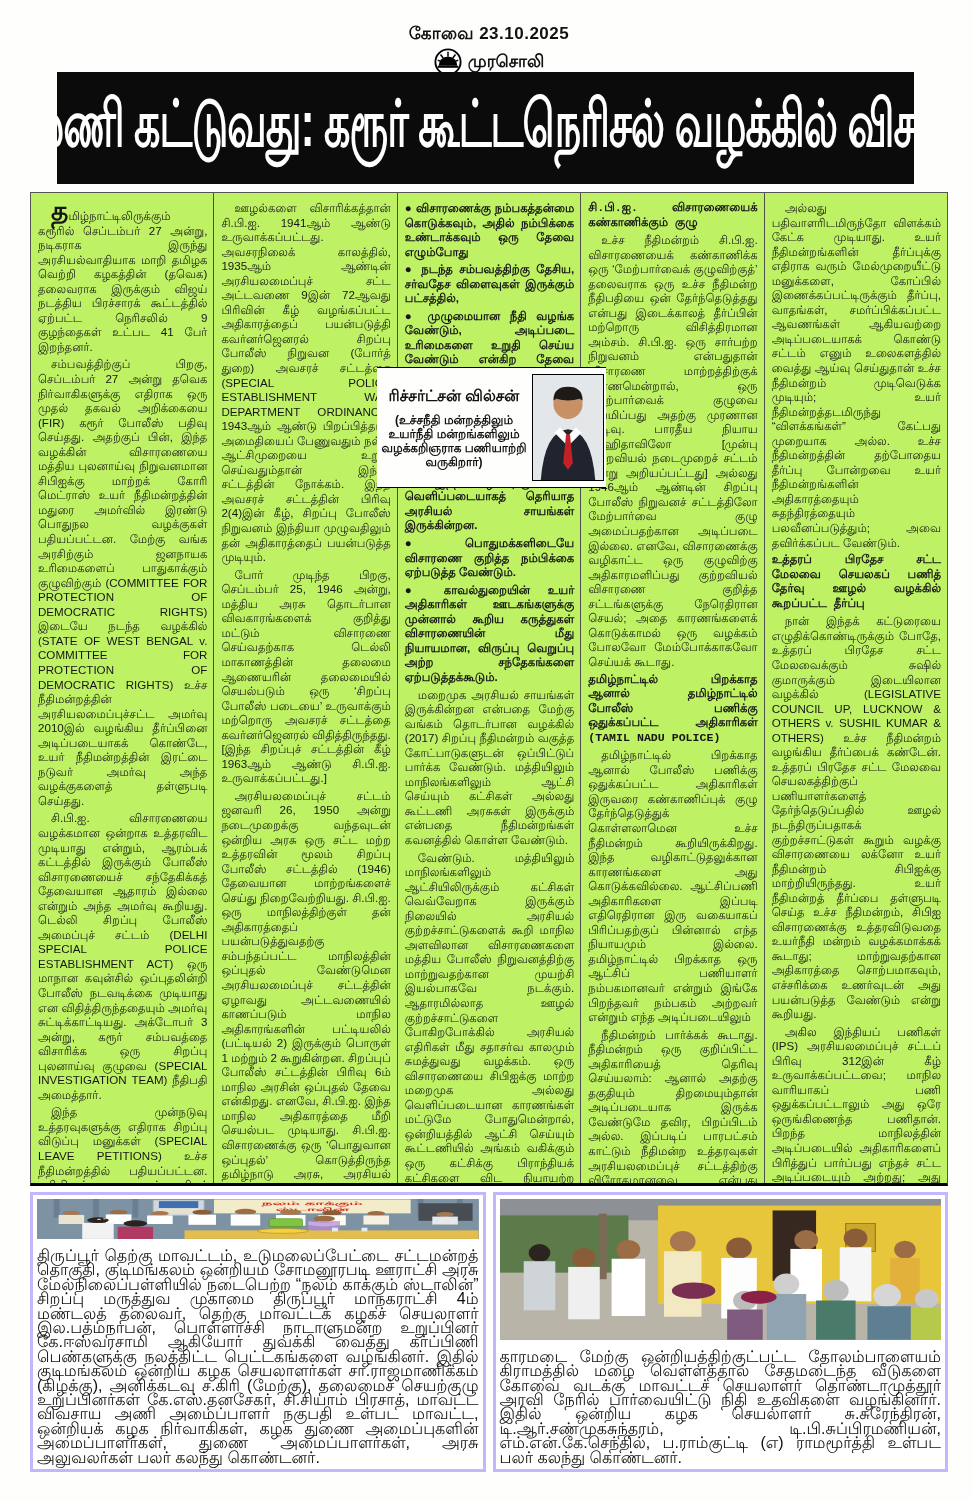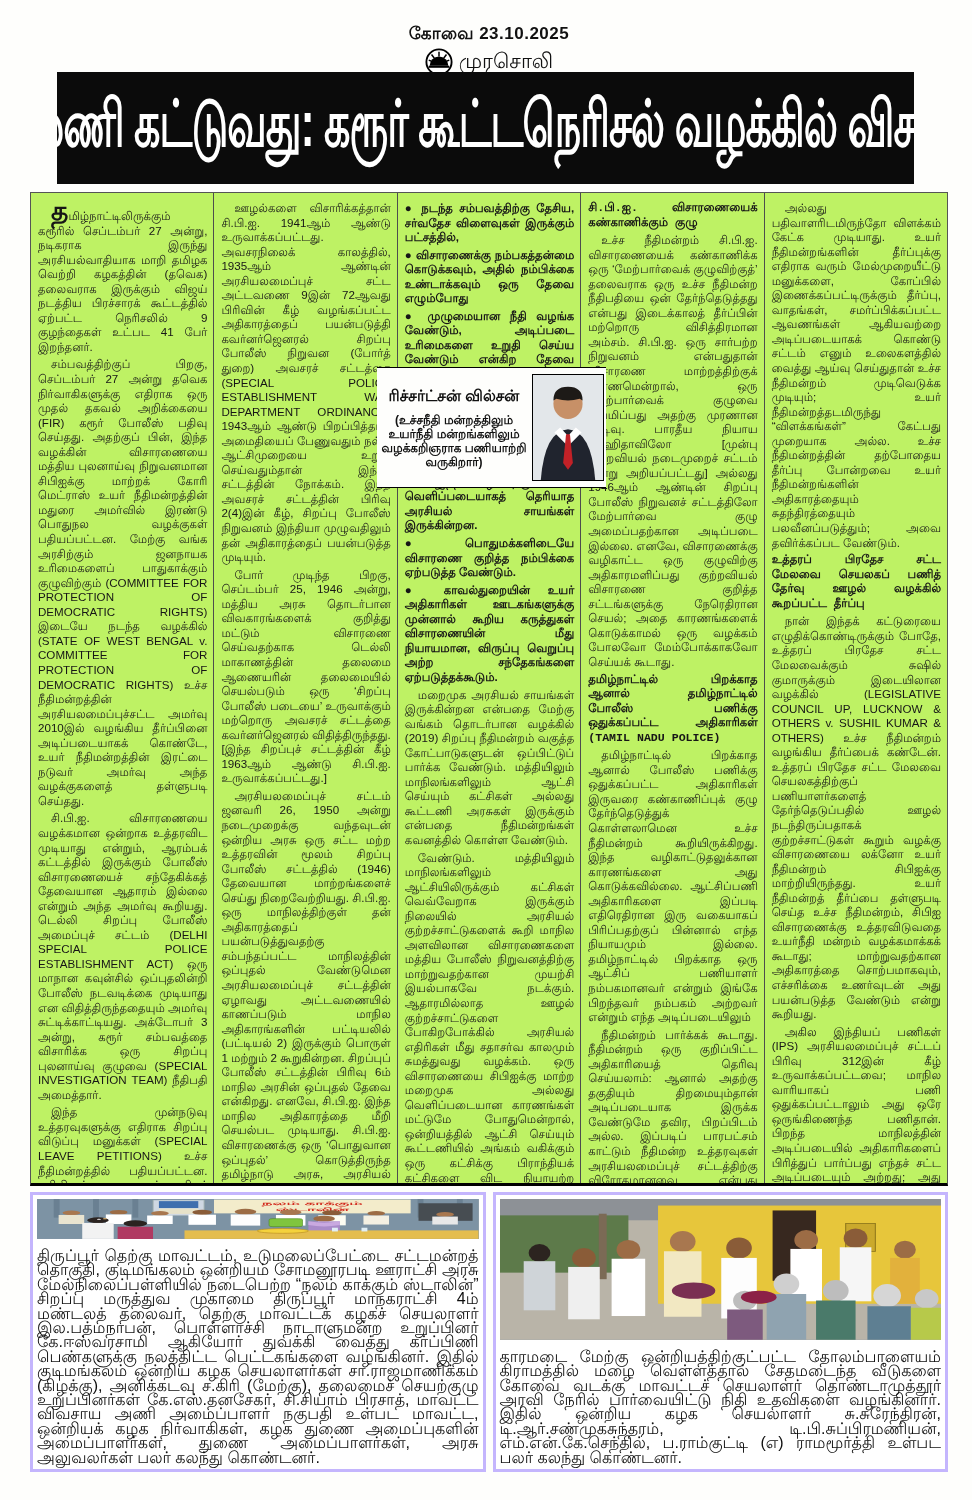--- a/index.html
+++ b/index.html
@@ -11,21 +11,21 @@
   }
 
   
   .topbar {
     position:absolute; top:24px; left:30px; right:24px; height:36px;
     display:flex; align-items:center;flex-direction:column;
   }
   .dateline { font-size:17px; font-weight:bold; letter-spacing:.5px; white-space:nowrap; }
   .dblrule { flex:1; height:6px; border-top:2px solid #1a1a1a; border-bottom:1px solid #1a1a1a; margin:0 10px; }
   .masthead { display:flex; align-items:center; gap:6px; white-space:nowrap; }
-  .masthead-title { font-size:21px; font-weight:normal; }
+  .masthead-title { font-size:17px; font-weight:bold; }
   .logo-circ { width:28px; height:28px; display:block; }
   .pagenum {
     width:34px; height:34px; border-radius:50%;
     border:3px solid #8f1d1d; box-shadow:inset 0 0 0 2px #fff, inset 0 0 0 3px #8f1d1d;
     display:flex; align-items:center; justify-content:center;
     font-size:19px; font-weight:bold; color:#111; background:#fff;
   }
 
   
   .banner {
@@ -122,28 +122,28 @@
         <p class="n">சம்பவத்திற்குப் பிறகு, செப்டம்பர் 27 அன்று தவெக நிர்வாகிகளுக்கு எதிராக ஒரு முதல் தகவல் அறிக்கையை (FIR) கரூர் போலீஸ் பதிவு செய்தது. அதற்குப் பின், இந்த வழக்கின் விசாரணையை மத்திய புலனாய்வு நிறுவனமான சிபிஐக்கு மாற்றக் கோரி மெட்ராஸ் உயர் நீதிமன்றத்தின் மதுரை அமர்வில் இரண்டு பொதுநல வழக்குகள் பதியப்பட்டன. மேற்கு வங்க அரசிற்கும் ஜனநாயக உரிமைகளைப் பாதுகாக்கும் குழுவிற்கும் (COMMITTEE FOR PROTECTION OF DEMOCRATIC RIGHTS) இடையே நடந்த வழக்கில் (STATE OF WEST BENGAL v. COMMITTEE FOR PROTECTION OF DEMOCRATIC RIGHTS) உச்ச நீதிமன்றத்தின் அரசியலமைப்புச்சட்ட அமர்வு 2010இல் வழங்கிய தீர்ப்பினை அடிப்படையாகக் கொண்டே, உயர் நீதிமன்றத்தின் இரட்டை நடுவர் அமர்வு அந்த வழக்குகளைத் தள்ளுபடி செய்தது.</p>
         <p class="n">சி.பி.ஐ. விசாரணையை வழக்கமான ஒன்றாக உத்தரவிட முடியாது என்றும், ஆரம்பக் கட்டத்தில் இருக்கும் போலீஸ் விசாரணையைச் சந்தேகிக்கத் தேவையான ஆதாரம் இல்லை என்றும் அந்த அமர்வு கூறியது. டெல்லி சிறப்பு போலீஸ் அமைப்புச் சட்டம் (DELHI SPECIAL POLICE ESTABLISHMENT ACT) ஒரு மாநான கவுன்சில் ஒப்புதலின்றி போலீஸ் நடவடிக்கை முடியாது என விதித்திருந்ததையும் அமர்வு சுட்டிக்காட்டியது. அக்டோபர் 3 அன்று, கரூர் சம்பவத்தை விசாரிக்க ஒரு சிறப்பு புலனாய்வு குழுவை (SPECIAL INVESTIGATION TEAM) நீதிபதி அமைத்தார்.</p>
         <p class="n">இந்த முன்நடுவு உத்தரவுகளுக்கு எதிராக சிறப்பு விடுப்பு மனுக்கள் (SPECIAL LEAVE PETITIONS) உச்ச நீதிமன்றத்தில் பதியப்பட்டன. ஒரிஜினல் மனுதாரர் சிலர் விசாரணையை சி.பி.ஐ.க்கு மாற்றக் கோரி மேலும் வழக்குகள் தொடுத்தனர். அக்டோபர் 13 அன்று விசாரணையை எஸ்.ஐ.டியிடமிருந்து சிபிஐக்கு மாற்றி இடைக்காலத் தீர்ப்பை வழங்கியது உச்ச நீதிமன்றம்; சி.பி.ஐ. விசாரணையை ஓய்வுபெற்ற உச்ச நீதிமன்ற நீதிபதி அஜய் ரஸ்தோகியின் தலைமையிலான ஒரு குழு கண்காணிக்கும் என்றும் அந்த உத்தரவு கூறுகிறது.</p>
       </div>
     <div class="col">
         <p class="n">ஊழல்களை விசாரிக்கத்தான் சி.பி.ஐ. 1941ஆம் ஆண்டு உருவாக்கப்பட்டது. அவசரநிலைக் காலத்தில், 1935ஆம் ஆண்டின் அரசியலமைப்புச் சட்ட அட்டவணை 9இன் 72ஆவது பிரிவின் கீழ் வழங்கப்பட்ட அதிகாரத்தைப் பயன்படுத்தி கவர்னர்ஜெனரல் சிறப்பு போலீஸ் நிறுவன (போர்த் துறை) அவசரச் சட்டத்தை (SPECIAL POLICE ESTABLISHMENT WAR DEPARTMENT ORDINANCE) 1943ஆம் ஆண்டு பிறப்பித்தார்: அமைதியைப் பேணுவதும் நல்ல ஆட்சிமுறையை உறுதி செய்வதும்தான் இந்தச் சட்டத்தின் நோக்கம். இந்த அவசரச் சட்டத்தின் பிரிவு 2(4)இன் கீழ், சிறப்பு போலீஸ் நிறுவனம் இந்தியா முழுவதிலும் தன் அதிகாரத்தைப் பயன்படுத்த முடியும்.</p>
         <p class="n">போர் முடிந்த பிறகு, செப்டம்பர் 25, 1946 அன்று, மத்திய அரசு தொடர்பான விவகாரங்களைக் குறித்து மட்டும் விசாரணை செய்வதற்காக டெல்லி மாகாணத்தின் தலைமை ஆணையரின் தலைமையில் செயல்படும் ஒரு ‘சிறப்பு போலீஸ் படையை’ உருவாக்கும் மற்றொரு அவசரச் சட்டத்தை கவர்னர்ஜெனரல் விதித்திருந்தது. [இந்த சிறப்புச் சட்டத்தின் கீழ் 1963ஆம் ஆண்டு சி.பி.ஐ. உருவாக்கப்பட்டது.]</p>
         <p class="n">அரசியலமைப்புச் சட்டம் ஜனவரி 26, 1950 அன்று நடைமுறைக்கு வந்தவுடன் ஒன்றிய அரசு ஒரு சட்ட மற்ற உத்தரவின் மூலம் சிறப்பு போலீஸ் சட்டத்தில் (1946) தேவையான மாற்றங்களைச் செய்து நிறைவேற்றியது. சி.பி.ஐ. ஒரு மாநிலத்திற்குள் தன் அதிகாரத்தைப் பயன்படுத்துவதற்கு சம்பந்தப்பட்ட மாநிலத்தின் ஒப்புதல் வேண்டுமென அரசியலமைப்புச் சட்டத்தின் ஏழாவது அட்டவணையில் காணப்படும் மாநில அதிகாரங்களின் பட்டியலில் (பட்டியல் 2) இருக்கும் பொருள் 1 மற்றும் 2 கூறுகின்றன. சிறப்புப் போலீஸ் சட்டத்தின் பிரிவு 6ம் மாநில அரசின் ஒப்புதல் தேவை என்கிறது. எனவே, சி.பி.ஐ. இந்த மாநில அதிகாரத்தை மீறி செயல்பட முடியாது. சி.பி.ஐ. விசாரணைக்கு ஒரு ‘பொதுவான ஒப்புதல்’ கொடுத்திருந்த தமிழ்நாடு அரசு, அரசியல் நோக்கங்களுக்காக சி.பி.ஐ. நிறுவனம் பயன்படுத்தப்படுவதாகக் கூறி அந்த ஒப்புதலைத் திரும்பப் பெற்றிருக்கிறது.</p>
       </div>
     <div class="col">
+        <p class="bu">● விசாரணைக்கு நம்பகத்தன்மை கொடுக்கவும், அதில் நம்பிக்கை உண்டாக்கவும் ஒரு தேவை எழும்போது</p>
         <p class="bu">● நடந்த சம்பவத்திற்கு தேசிய, சர்வதேச விளைவுகள் இருக்கும் பட்சத்தில்,</p>
-        <p class="bu">● விசாரணைக்கு நம்பகத்தன்மை கொடுக்கவும், அதில் நம்பிக்கை உண்டாக்கவும் ஒரு தேவை எழும்போது</p>
         <p class="bu">● முழுமையான நீதி வழங்க வேண்டும், அடிப்படை உரிமைகளை உறுதி செய்ய வேண்டும் என்கிற தேவை எழும்போது.</p>
         <p class="n">தற்போது, கரூர் வழக்கில் வழங்கியிருக்கும் இடைக்காலத் தீர்ப்பிற்கு மூன்று காரணங்களைக் கொடுத்திருக்கிறது உச்ச நீதிமன்றம். அவையாவன:</p>
         <p class="bu">● இந்த வழக்கிற்குப் பின் வெளிப்படையாகத் தெரியாத அரசியல் சாயங்கள் இருக்கின்றன.</p>
         <p class="bu">● பொதுமக்களிடையே விசாரணை குறித்த நம்பிக்கை ஏற்படுத்த வேண்டும்.</p>
         <p class="bu">● காவல்துறையின் உயர் அதிகாரிகள் ஊடகங்களுக்கு முன்னால் கூறிய கருத்துகள் விசாரணையின் மீது நியாயமான, விருப்பு வெறுப்பு அற்ற சந்தேகங்களை ஏற்படுத்தக்கூடும்.</p>
-        <p class="n">மறைமுக அரசியல் சாயங்கள் இருக்கின்றன என்பதை மேற்கு வங்கம் தொடர்பான வழக்கில் (2019) சிறப்பு நீதிமன்றம் வகுத்த கோட்பாடுகளுடன் ஒப்பிட்டுப் பார்க்க வேண்டும். மத்தியிலும் மாநிலங்களிலும் ஆட்சி செய்யும் கட்சிகள் அல்லது கூட்டணி அரசுகள் இருக்கும் என்பதை நீதிமன்றங்கள் கவனத்தில் கொள்ள வேண்டும்.</p>
+        <p class="n">மறைமுக அரசியல் சாயங்கள் இருக்கின்றன என்பதை மேற்கு வங்கம் தொடர்பான வழக்கில் (2017) சிறப்பு நீதிமன்றம் வகுத்த கோட்பாடுகளுடன் ஒப்பிட்டுப் பார்க்க வேண்டும். மத்தியிலும் மாநிலங்களிலும் ஆட்சி செய்யும் கட்சிகள் அல்லது கூட்டணி அரசுகள் இருக்கும் என்பதை நீதிமன்றங்கள் கவனத்தில் கொள்ள வேண்டும்.</p>
         <p class="n">வேண்டும். மத்தியிலும் மாநிலங்களிலும் ஆட்சியிலிருக்கும் கட்சிகள் வெவ்வேறாக இருக்கும் நிலையில் அரசியல் குற்றச்சாட்டுகளைக் கூறி மாநில அளவிலான விசாரணைகளை மத்திய போலீஸ் நிறுவனத்திற்கு மாற்றுவதற்கான முயற்சி இயல்பாகவே நடக்கும். ஆதாரமில்லாத ஊழல் குற்றச்சாட்டுகளை போகிறபோக்கில் அரசியல் எதிரிகள் மீது சதாசர்வ காலமும் சுமத்துவது வழக்கம். ஒரு விசாரணையை சிபிஐக்கு மாற்ற மறைமுக அல்லது வெளிப்படையான காரணங்கள் மட்டுமே போதுமென்றால், ஒன்றியத்தில் ஆட்சி செய்யும் கூட்டணியில் அங்கம் வகிக்கும் ஒரு கட்சிக்கு பிராந்தியக் கட்சிகளை விட நியாயற்ற ஆதாயம் அதிகமாக இருக்கும்.</p>
       </div>
     <div class="col">
         <p class="b">சி.பி.ஐ. விசாரணையைக் கண்காணிக்கும் குழு</p>
         <p class="n">உச்ச நீதிமன்றம் சி.பி.ஐ. விசாரணையைக் கண்காணிக்க ஒரு ‘மேற்பார்வைக் குழுவிற்குத்’ தலைவராக ஒரு உச்ச நீதிமன்ற நீதிபதியை ஒன் தேர்ந்தெடுத்தது என்பது இடைக்காலத் தீர்ப்பின் மற்றொரு விசித்திரமான அம்சம். சி.பி.ஐ. ஒரு சார்பற்ற நிறுவனம் என்பதுதான் விசாரணை மாற்றத்திற்குக் காரணமென்றால், ஒரு மேற்பார்வைக் குழுவை நியமிப்பது அதற்கு முரணான முடிவு. பாரதீய நியாய சம்ஹிதாவிலோ [முன்பு குற்றவியல் நடைமுறைச் சட்டம் என்று அறியப்பட்டது] அல்லது 1946ஆம் ஆண்டின் சிறப்பு போலீஸ் நிறுவனச் சட்டத்திலோ மேற்பார்வை குழு அமைப்பதற்கான அடிப்படை இல்லை. எனவே, விசாரணைக்கு வழிகாட்ட ஒரு குழுவிற்கு அதிகாரமளிப்பது குற்றவியல் விசாரணை குறித்த சட்டங்களுக்கு நேரெதிரான செயல்; அதை காரணங்களைக் கொடுக்காமல் ஒரு வழக்கம் போலவோ மேம்போக்காகவோ செய்யக் கூடாது.</p>
         <p class="b">தமிழ்நாட்டில் பிறக்காத ஆனால் தமிழ்நாட்டில் போலீஸ் பணிக்கு ஒதுக்கப்பட்ட அதிகாரிகள் (TAMIL NADU POLICE)</p>
         <p class="n">தமிழ்நாட்டில் பிறக்காத ஆனால் போலீஸ் பணிக்கு ஒதுக்கப்பட்ட அதிகாரிகள் இருவரை கண்காணிப்புக் குழு தேர்ந்தெடுத்துக் கொள்ளலாமென உச்ச நீதிமன்றம் கூறியிருக்கிறது. இந்த வழிகாட்டுதலுக்கான காரணங்களை அது கொடுக்கவில்லை. ஆட்சிப்பணி அதிகாரிகளை இப்படி எதிரெதிரான இரு வகையாகப் பிரிப்பதற்குப் பின்னால் எந்த நியாயமும் இல்லை. தமிழ்நாட்டில் பிறக்காத ஒரு ஆட்சிப் பணியாளர் நம்பகமானவர் என்றும் இங்கே பிறந்தவர் நம்பகம் அற்றவர் என்றும் எந்த அடிப்படையிலும்</p>
         <p class="n">நீதிமன்றம் பார்க்கக் கூடாது. நீதிமன்றம் ஒரு குறிப்பிட்ட அதிகாரியைத் தெரிவு செய்யலாம்: ஆனால் அதற்கு தகுதியும் திறமையும்தான் அடிப்படையாக இருக்க வேண்டுமே தவிர, பிறப்பிடம் அல்ல. இப்படிப் பாரபட்சம் காட்டும் நீதிமன்ற உத்தரவுகள் அரசியலமைப்புச் சட்டத்திற்கு விரோதமானவை என்பது கண்கூடு.</p>
       </div>
     <div class="col">

